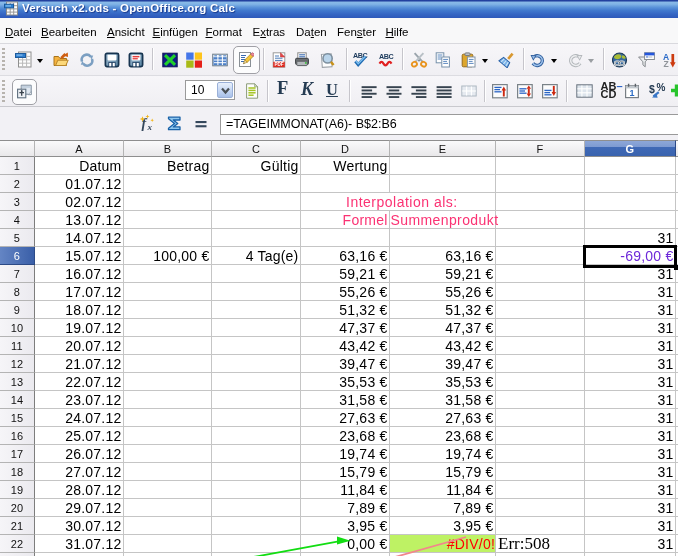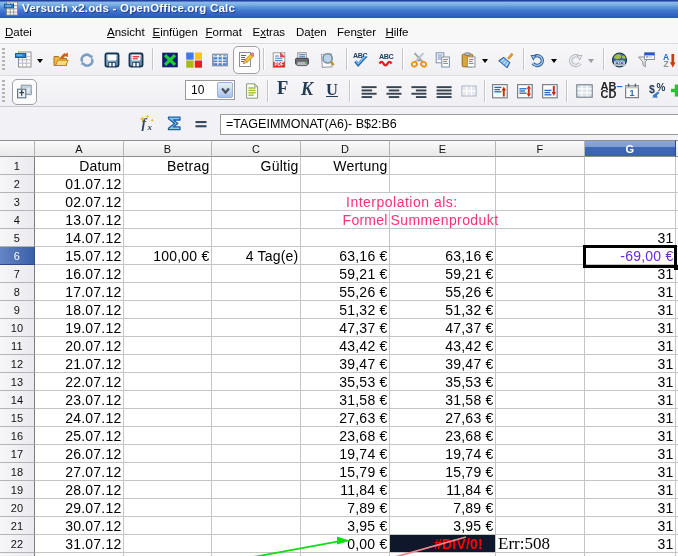--- a/index.html
+++ b/index.html
@@ -31,21 +31,21 @@
 .ffield{position:absolute;top:7px;height:21px;background:#fff;border:1px solid #9a9a9a;box-sizing:border-box;font-size:12.5px;line-height:19px;white-space:nowrap}
 
 #grid{position:absolute;left:0;top:140px;border-spacing:0;table-layout:fixed;width:681px;font-size:14px}
 #grid td{padding:0 1.5px 0 0;letter-spacing:0.22px;height:18px;box-sizing:border-box;border-right:1px solid #c5c5c5;border-bottom:1px solid #c5c5c5;text-align:right;white-space:nowrap;overflow:visible;color:#000;background:#fff;font-size:14px}
 #grid tr.hr td{height:17px;border-top:1px solid #8e8e8e;border-bottom:1px solid #8e8e8e;border-right:1px solid #b4b4b4;background:linear-gradient(180deg,#fafafb,#e9e8ea);font-size:11px;text-align:center;padding:0;color:#111}
 #grid td.rh{background:linear-gradient(90deg,#f6f5f8,#ebeaef);border-right:1px solid #7d7d7d;border-bottom:1px solid #b4b4b4;font-size:11px;text-align:center;padding:0;color:#111}
 #grid td.rh6{background:linear-gradient(90deg,#6485c4,#3a5fa8);color:#fff;border-right:1px solid #2c4a86;border-bottom:1px solid #2c4a86;font-size:11px;text-align:center;padding:0}
 #grid tr.hr td.selg{background:linear-gradient(180deg,#8da7d8 0%,#7e9bd2 38%,#3f69b6 42%,#3a63ae 100%);color:#fff;font-weight:bold;border-right:1px solid #2c4a86}
 #grid td.pink{color:#fb3273}
 #grid td.red{color:#6d28d9}
-#grid td.err{background:#0f172a;color:#ff0000;font-weight:bold;padding-right:12px}
+#grid td.err{background:#bef264;color:#ff0000;font-weight:normal;padding-right:0}
 #grid td.lft{text-align:left;padding:0 0 0 0.5px}
 .ov{position:absolute;pointer-events:none}
 </style></head>
 <body>
 <div id="app">
   <div id="title">
     <svg width="15" height="15" viewBox="0 0 15 15">
         <rect x="2.5" y="1" width="11" height="13" fill="#fdfdfd" stroke="#8a8a8a" stroke-width="1"></rect>
         <g stroke="#9a9a9a" stroke-width="1">
           <line x1="6.2" y1="2" x2="6.2" y2="14"></line>
@@ -54,20 +54,21 @@
           <line x1="3" y1="7.9" x2="13" y2="7.9"></line>
           <line x1="3" y1="11.1" x2="13" y2="11.1"></line>
         </g>
         <rect x="0.5" y="3.2" width="9" height="3.6" fill="#2a7fd4" stroke="#1a5a9e" stroke-width="1"></rect>
         <rect x="1.5" y="4.2" width="5.5" height="1.4" fill="#7db8ea"></rect>
       </svg>
     <span class="txt">Versuch x2.ods - OpenOffice.org Calc</span>
   </div>
   <div id="menubar">
     <span style="left:5px"><u>D</u>atei</span>
+    <span style="left:41px"><u>B</u>earbeiten</span>
     <span style="left:107px"><u>A</u>nsicht</span>
     <span style="left:152.5px"><u>E</u>infügen</span>
     <span style="left:205.5px"><u>F</u>ormat</span>
     <span style="left:252.5px">E<u>x</u>tras</span>
     <span style="left:296px">Da<u>t</u>en</span>
     <span style="left:337px">Fen<u>s</u>ter</span>
     <span style="left:385.5px"><u>H</u>ilfe</span>
   </div>
   <div id="tb1" class="tb">
     <div class="grip"></div>

